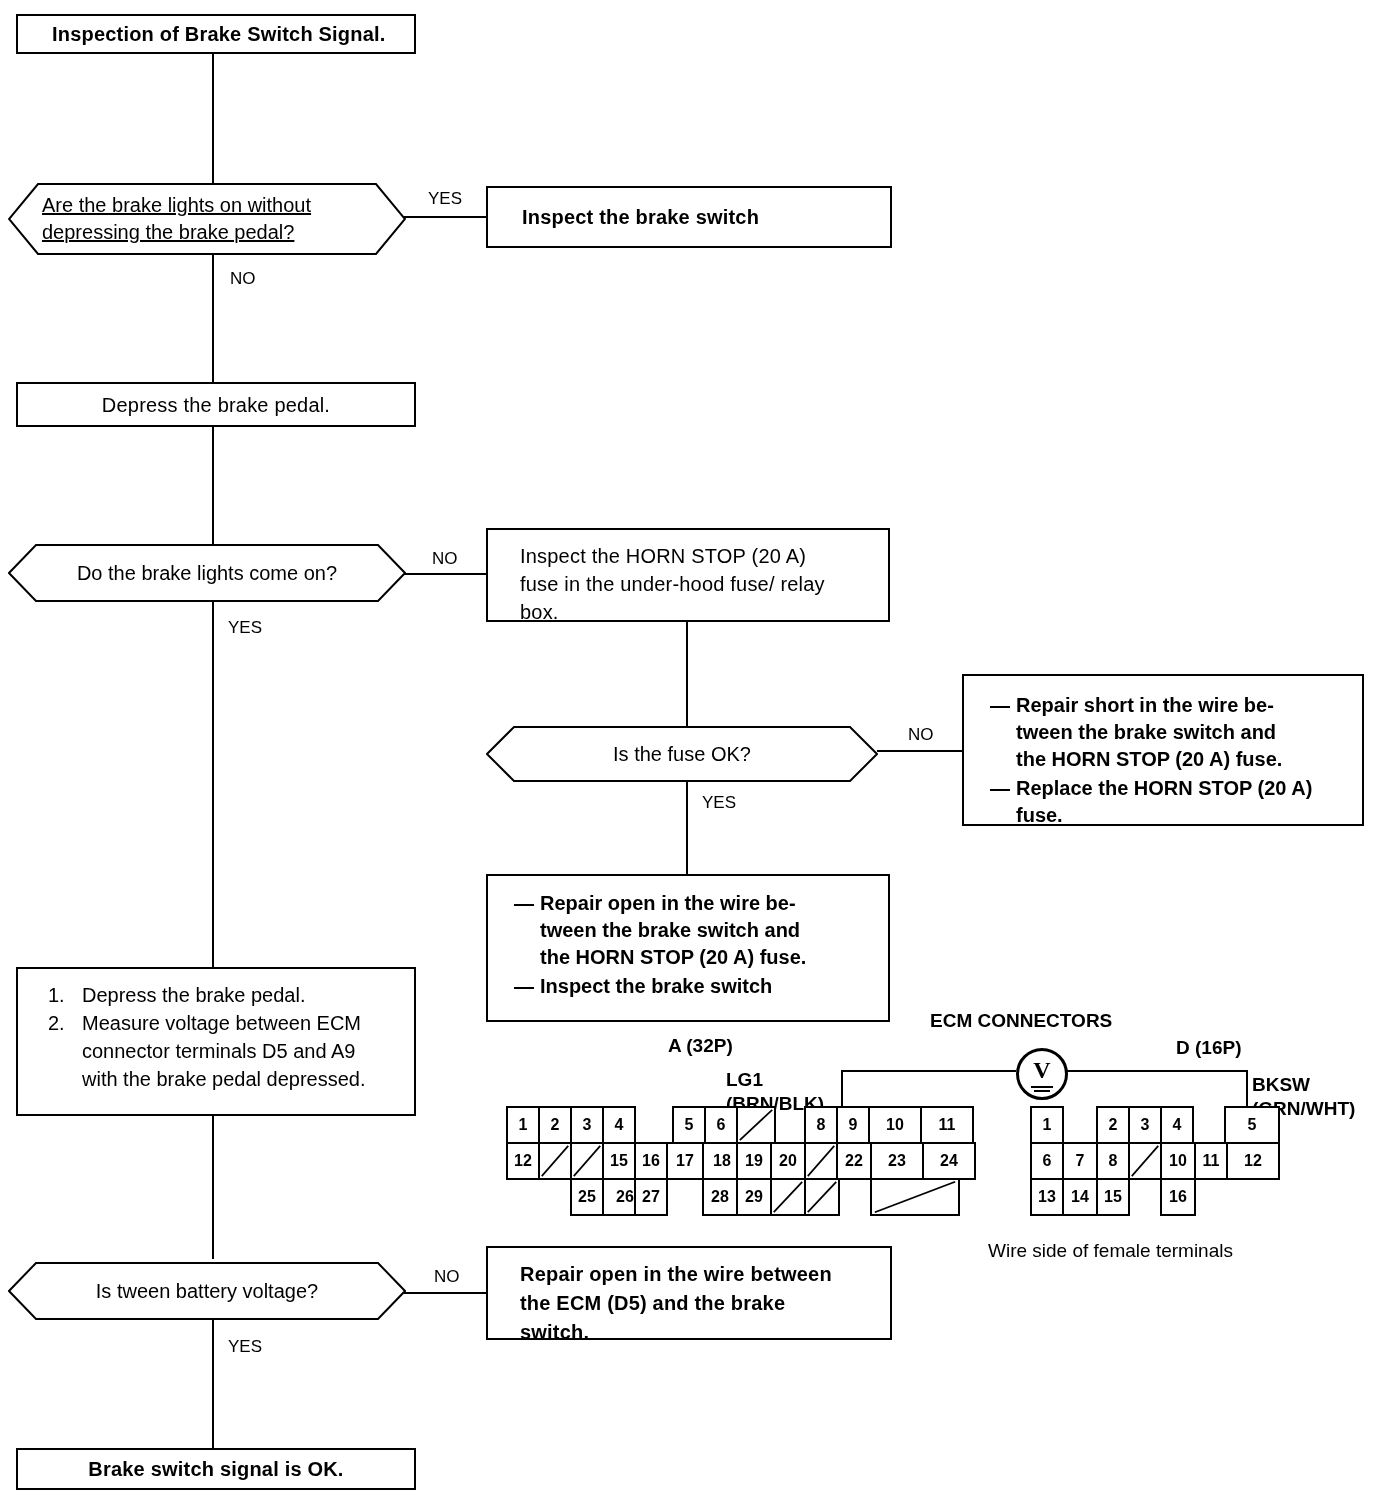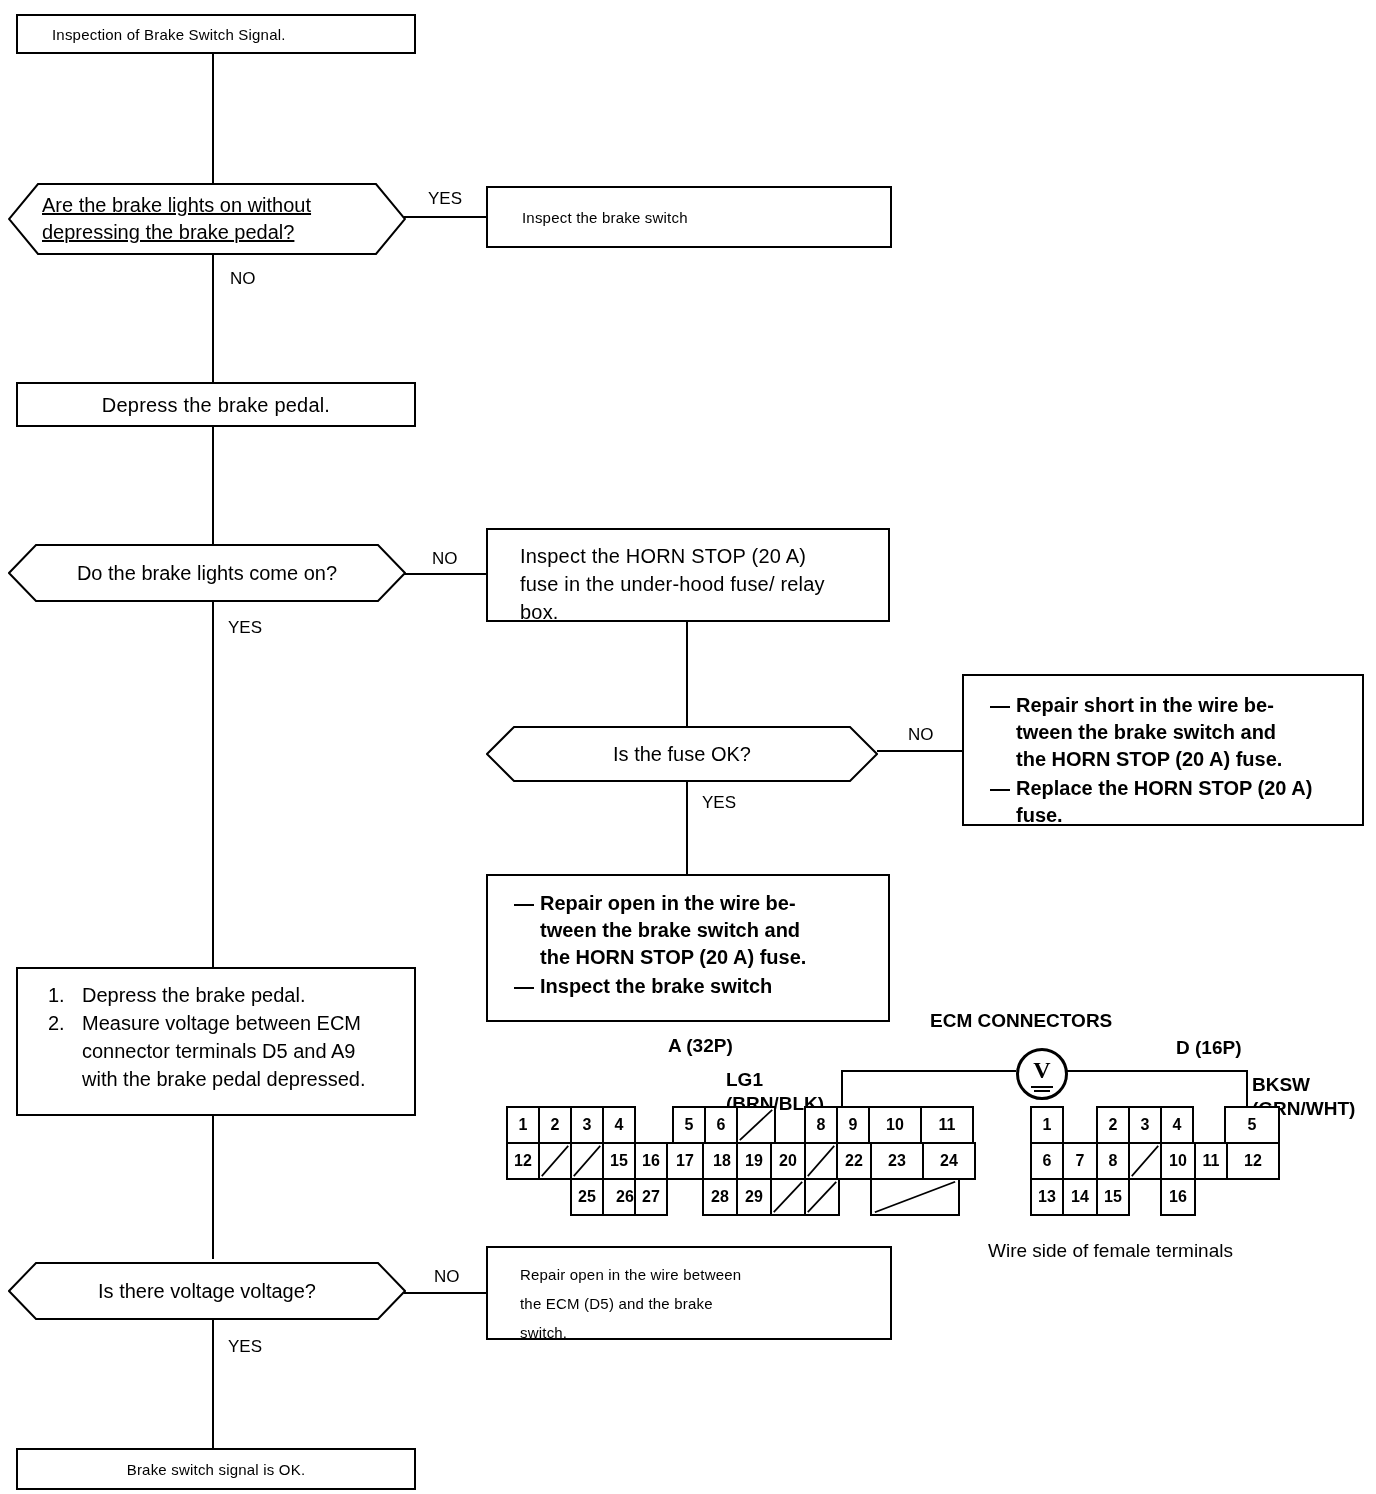--- a/index.html
+++ b/index.html
@@ -5,21 +5,21 @@
   html,body{margin:0;padding:0;background:#fff;}
   body{font-family:"Liberation Sans", sans-serif;color:#000;}
   #page{position:relative;width:1376px;height:1494px;background:#fff;overflow:hidden;}
 
   
   .box{position:absolute;border:2px solid #000;background:#fff;box-sizing:border-box;}
   .box .txt{position:absolute;left:34px;top:50%;transform:translateY(-50%);white-space:pre-line;}
   .box.tl .txt{top:12px;transform:none;}
 
   .t-reg{font-size:20px;line-height:28px;font-weight:400;letter-spacing:.2px;}
-  .t-bold{font-size:15px;line-height:27px;font-weight:normal;letter-spacing:.2px;}
+  .t-bold{font-size:20px;line-height:27px;font-weight:bold;letter-spacing:.2px;}
 
   
   .hex{position:absolute;box-sizing:border-box;}
   .hex svg{position:absolute;left:0;top:0;}
   .hex .hexlabel{position:absolute;left:0;right:0;top:50%;transform:translateY(-50%);
                  text-align:center;font-size:20px;line-height:27px;}
 
   
   .vline{position:absolute;width:0;border-left:2px solid #000;}
   .hline{position:absolute;height:0;border-top:2px solid #000;}
@@ -164,21 +164,21 @@
 connector terminals D5 and A9
 with the brake pedal depressed.</span>
       </div>
     </div>
   </div>
 
   <div class="hex" style="left:8px;top:1262px;width:398px;height:58px;">
     <svg width="398" height="58" viewBox="0 0 398 58">
       <polygon points="28,1 370,1 397,29 370,57 28,57 1,29" fill="#fff" stroke="#000" stroke-width="2"></polygon>
     </svg>
-    <div class="hexlabel">Is there voltage voltage?</div>
+    <div class="hexlabel">Is tween battery voltage?</div>
   </div>
   <span class="lbl" style="left:434px;top:1266px;">NO</span>
   <span class="lbl" style="left:228px;top:1336px;">YES</span>
 
   <div class="box tl" style="left:486px;top:1246px;width:406px;height:94px;">
     <span class="txt t-bold" style="left:32px;top:12px;line-height:29px;">Repair open in the wire between
 the ECM (D5) and the brake
 switch.</span>
   </div>
 

